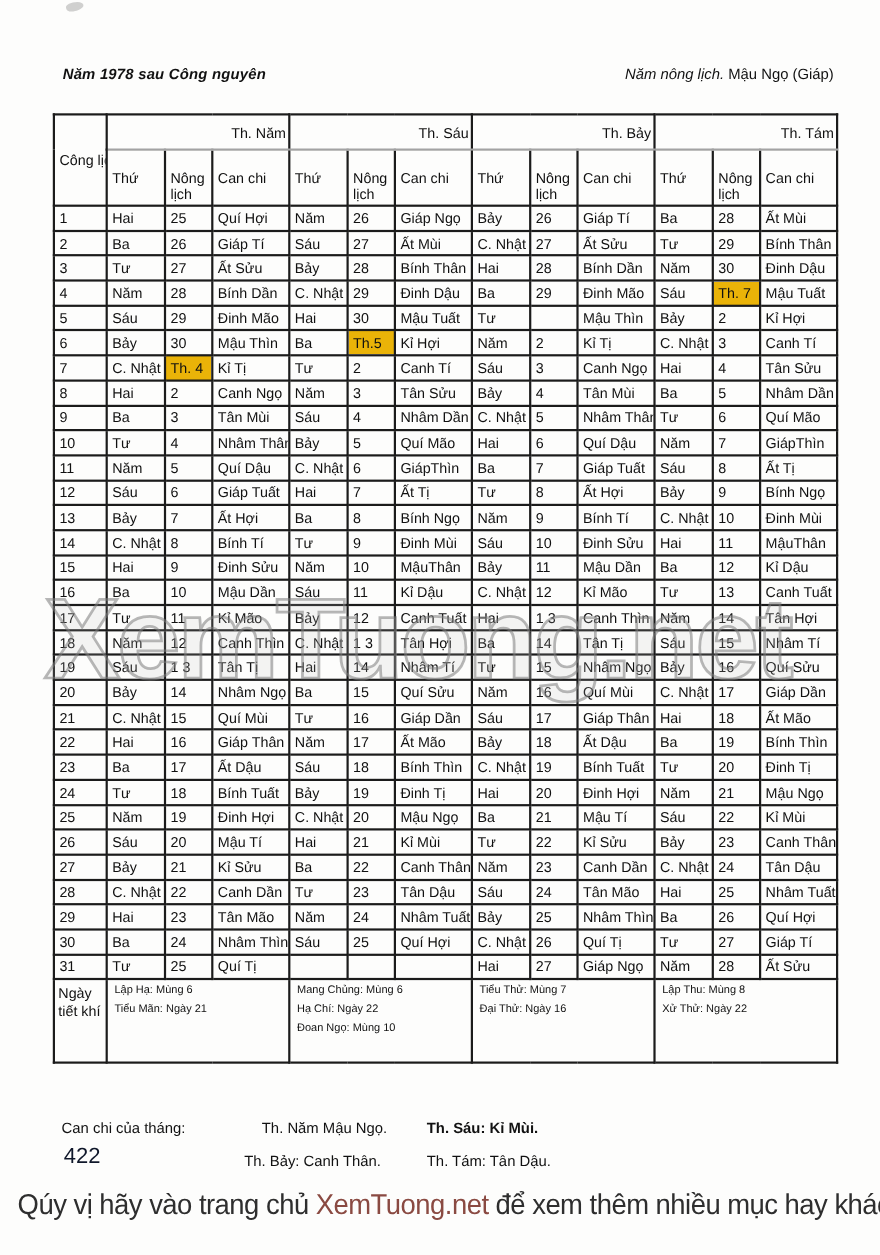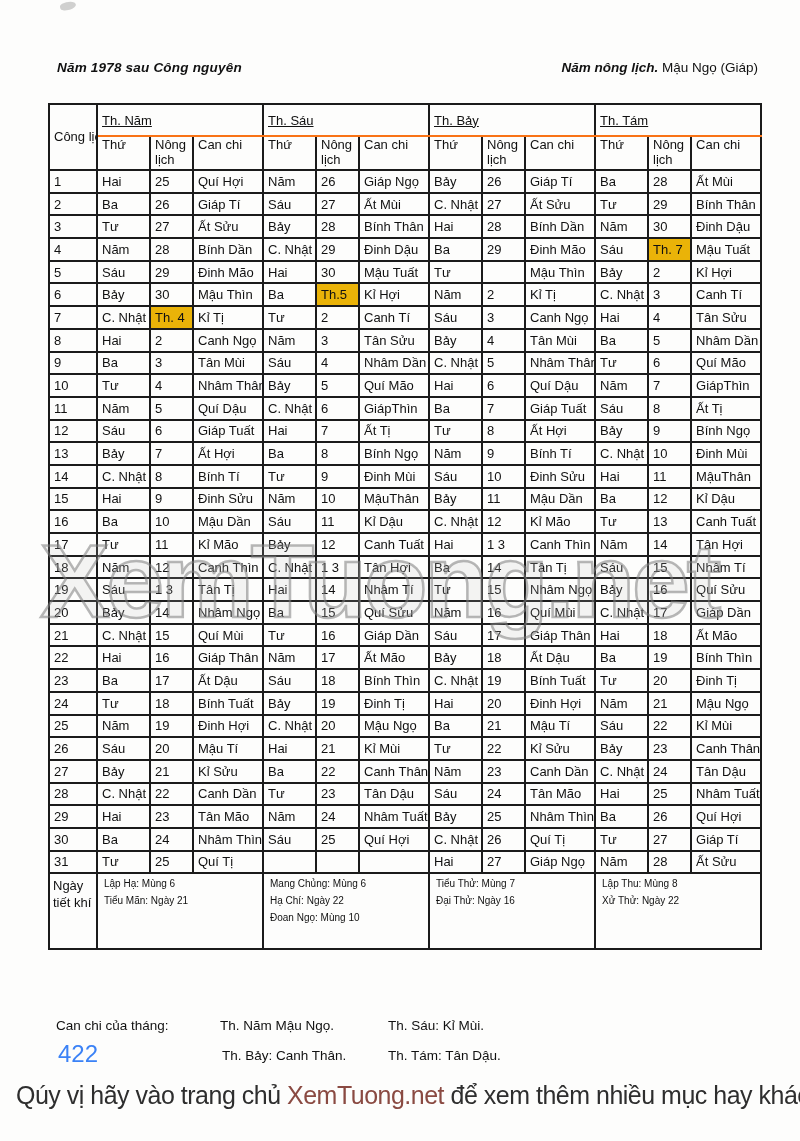--- a/index.html
+++ b/index.html
@@ -17,69 +17,69 @@
     background:#9a9a9a;opacity:.45;border-radius:40% 60% 50% 50%;
     transform:rotate(-15deg);
   }
   .hdr-left{
     position:absolute;left:57px;top:60px;
     font-size:13.5px;font-weight:bold;font-style:italic;letter-spacing:.2px;text-align:right;
   }
   .hdr-right{
     position:absolute;right:42px;top:60px;font-size:13.5px;
   }
-  .hdr-right .it{font-weight:bold;font-style:italic;}
+  .hdr-right .it{font-weight:normal;font-style:italic;}
   table.cal{
     position:absolute;left:48px;top:103px;
     border-collapse:collapse;table-layout:fixed;
     width:712px;
     font-size:13px;
   }
   table.cal col.c-day{width:48px;}
   table.cal col.c-thu{width:53px;}
   table.cal col.c-nong{width:43px;}
   table.cal col.c-can{width:70px;}
   table.cal th,table.cal td{
     border:2px solid #1b1b1b;
     padding:0 2px 0 4px;
     font-weight:normal;text-align:left;vertical-align:middle;
     overflow:hidden;white-space:nowrap;
   }
   table.cal tr.h1 th{height:30px;}
-  table.cal tr.h1 th.month{text-align:left;border-bottom:2px solid #f97316;text-decoration:underline;}
-  table.cal tr.h2 th{height:31px;vertical-align:top;padding-top:1px;white-space:normal;line-height:1.15;}
+  table.cal tr.h1 th.month{text-align:right;border-bottom:2px solid #a3a3a3;}
+  table.cal tr.h2 th{height:31px;vertical-align:top;padding-top:18px;white-space:normal;line-height:1.15;}
   th.corner{vertical-align:top;padding-top:3px;white-space:normal;line-height:1.2;}
   table.cal tbody tr{height:22.7px;}
   table.cal td.hl{background:#eab308;}
   tr.tietkhi td{vertical-align:top;padding:4px 6px;white-space:normal;height:66px;}
   tr.tietkhi td.tk-label{padding:4px 3px;line-height:1.25;margin-top:16px;}
   tr.tietkhi .tk-line{margin-bottom:6px;font-size:10px;}
   .watermark{
     position:absolute;left:40px;top:522px;width:720px;
     font-size:104px;font-weight:bold;letter-spacing:-3px;
     color:rgba(190,190,190,0.16);
     -webkit-text-stroke:2.5px rgba(125,125,125,0.55);
     pointer-events:none;white-space:nowrap;
     transform:scaleX(1.0);
     z-index:5;
   }
   .canchi{position:absolute;font-size:13.5px;}
   .cc-label{left:56px;top:1018px;}
-  .cc-l1a{left:220px;top:1018px;}
-  .cc-l1b{left:388px;top:1018px;}
+  .cc-l1a{left:238px;top:1018px;}
+  .cc-l1b{left:388px;top:1018px;font-weight:bold;}
   .cc-l2a{left:222px;top:1048px;}
   .cc-l2b{left:388px;top:1048px;text-align:center;}
   .footer-note{
     position:absolute;left:0;top:1080px;width:800px;
     text-align:center;font-size:26px;color:#2e2e2e;
     transform:scaleX(0.96);transform-origin:center;
     white-space:nowrap;letter-spacing:-0.5px;
   }
   .footer-note .brand{color:#8a4a42;}
-  .page-num{position:absolute;left:58px;top:1040px;font-size:24px;color:#3b82f6;}
+  .page-num{position:absolute;left:58px;top:1040px;font-size:20px;color:#0f172a;}
 </style>
 </head>
 <body>
 
 <div class="page">
 
   <div class="ink-smudge"></div>
 
   <div class="hdr-left">Năm 1978 sau Công nguyên</div>
 

